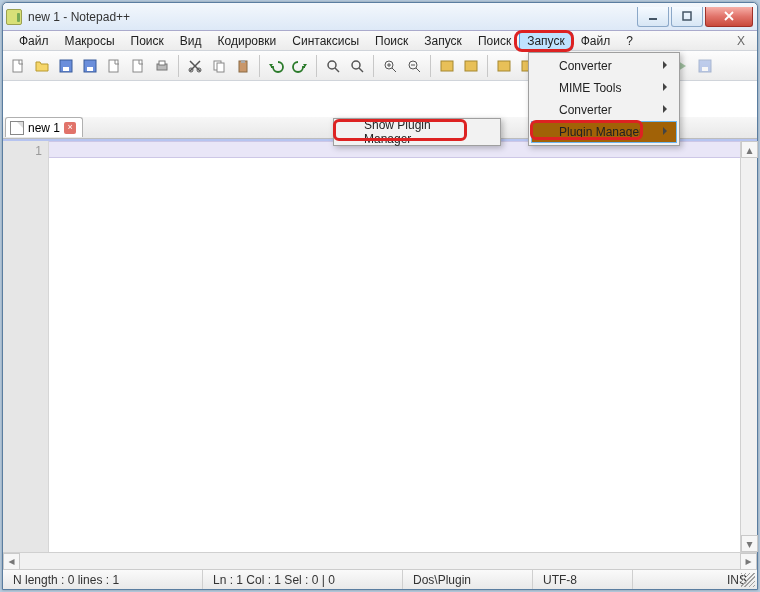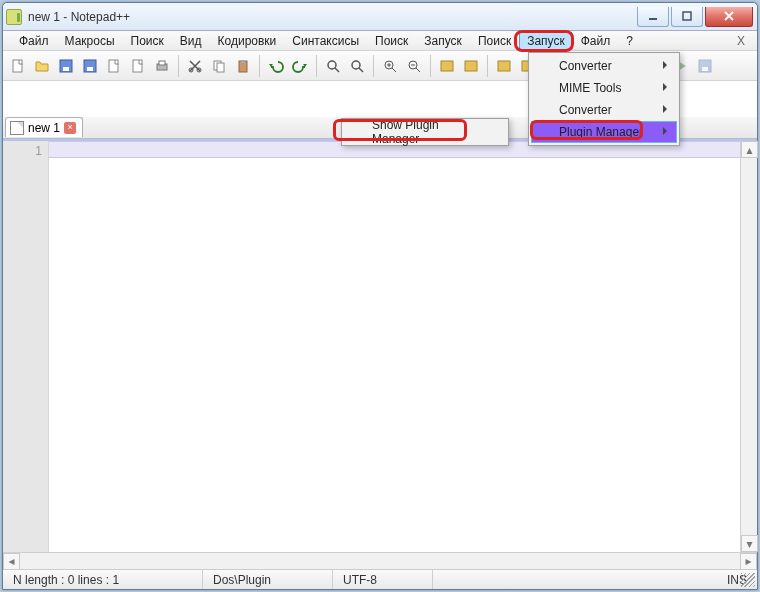--- a/index.html
+++ b/index.html
@@ -71,23 +71,23 @@
     display:flex; align-items:flex-start; font-size:12px; color:#333; }
   .statusbar .cell { padding:0 10px; border-right:1px solid #cfcfcf; height:100%; display:flex; align-items:center; }
   .statusbar .cell:last-child { border-right:none; margin-left:auto; }
 
   
   .dropdown {
     position:absolute; background:#f2f2f2; border:1px solid #9f9f9f;
     box-shadow:2px 2px 6px rgba(0,0,0,.25); padding:2px; min-width:150px;
   }
   .dropdown .row { height:22px; display:flex; align-items:center; padding:0 18px 0 28px; position:relative; color:#222; }
-  .dropdown .row:hover, .dropdown .row.selected { background:#8b5cf6; outline:1px solid #6cb6ee; outline-offset:-1px; }
+  .dropdown .row:hover, .dropdown .row.selected { background:#a16207; outline:1px solid #6cb6ee; outline-offset:-1px; }
   .dropdown .row .chevron { position:absolute; right:6px; top:6px; width:0; height:0; border:4px solid transparent; border-left-color:#444; }
-  .submenu { left:338px; top:115px; width:168px; }
+  .submenu { left:330px; top:115px; width:168px; }
   .mainmenu { left:525px; top:49px; width:152px; }
 
   .hi-red { position:absolute; border:3px solid #d22; border-radius:8px; pointer-events:none; }
   .hi-plugins { left:511px; top:27px; width:60px; height:22px; }
   .hi-plugman { left:527px; top:117px; width:113px; height:20px; border-radius:6px; }
   .hi-show    { left:330px; top:116px; width:134px; height:22px; border-radius:6px; }
 
   .resize-grip { position:absolute; right:2px; bottom:2px; width:14px; height:14px;
     background: repeating-linear-gradient(135deg,#a0a0a0 0 1px,transparent 1px 3px); }
 </style>
@@ -319,20 +319,21 @@
     </div>
   </div>
   <div class="hscroll">
     <div class="arrow">◂</div>
     <div class="track"></div>
     <div class="arrow right">▸</div>
   </div>
 
   <div class="statusbar">
     <div class="cell" style="width:200px">N length : 0    lines : 1</div>
+    <div class="cell" style="width:200px">Ln : 1    Col : 1    Sel : 0 | 0</div>
     <div class="cell" style="width:130px">Dos\Plugin</div>
     <div class="cell" style="width:100px">UTF-8</div>
     <div class="cell">INS</div>
   </div>
 
   <div class="resize-grip"></div>
 
   <div class="dropdown mainmenu" id="plugins-menu">
       <div class="row">
         <span>Converter</span>

